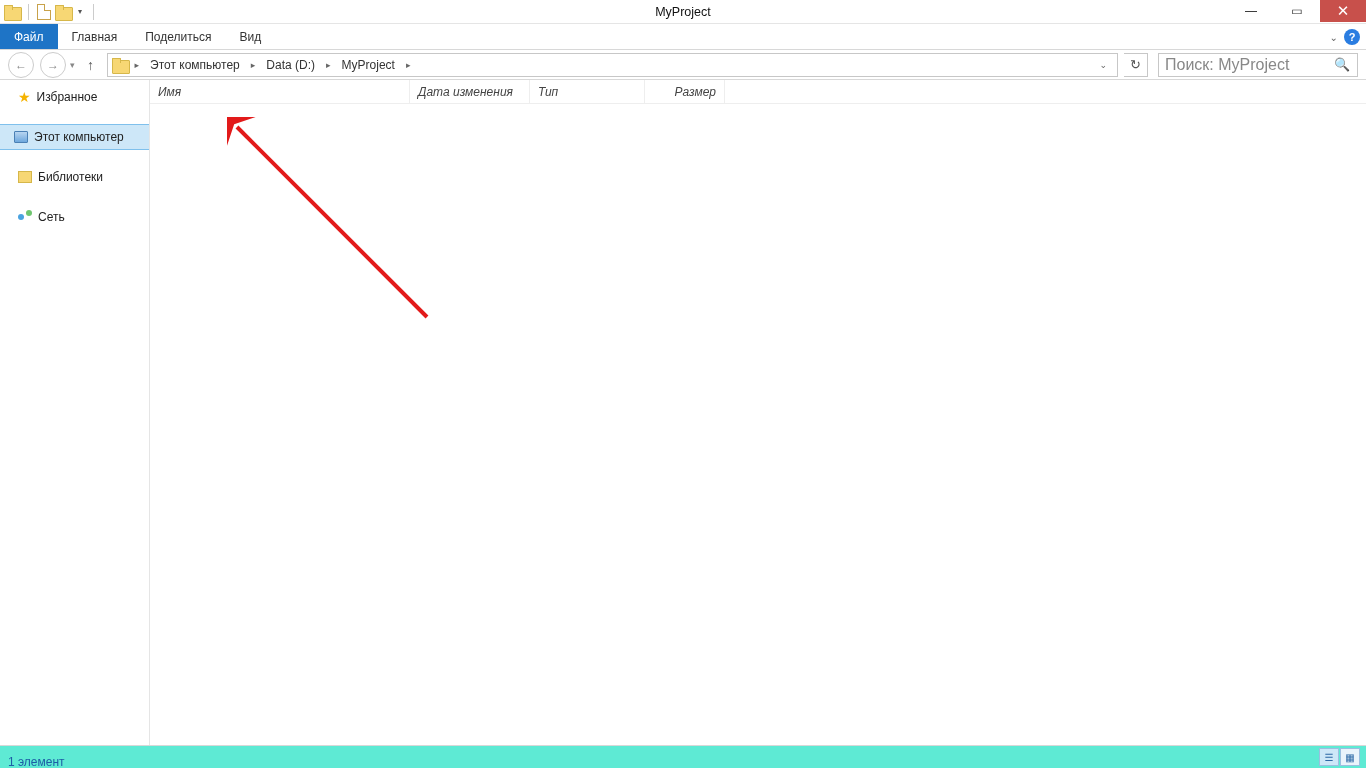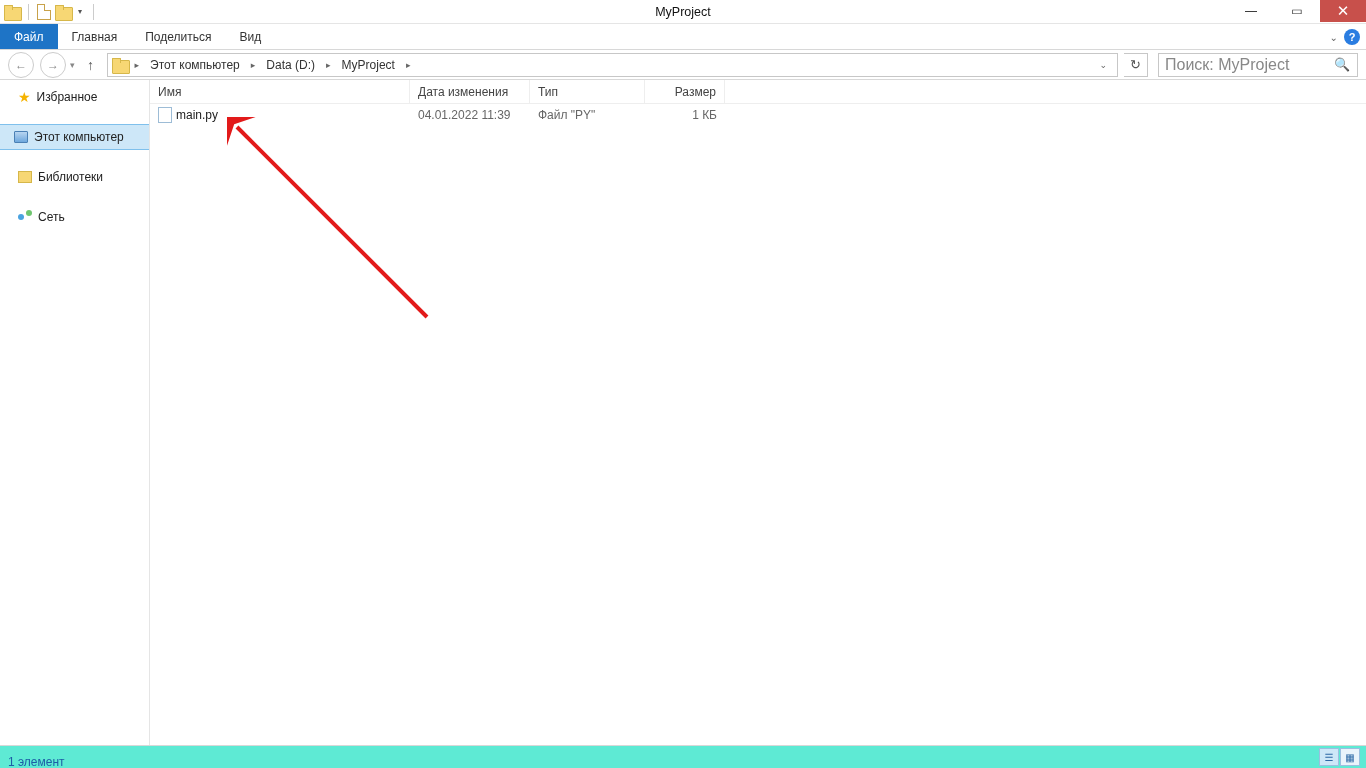--- a/index.html
+++ b/index.html
@@ -51,21 +51,21 @@
   .side-spacer { height:14px; }
   .star-icon { color:#f5b301; font-size:14px; }
   .pc-icon { width:14px; height:12px; border:1px solid #4a80b5; background:linear-gradient(#b7d5f0,#6ea8dd); border-radius:1px; }
   .lib-icon { width:14px; height:12px; background:#f7d774; border:1px solid #d6b74a;}
   .lib-icon::after{}
   .net-icon { width:14px; height:14px; position:relative; }
   .net-icon::before{content:""; position:absolute; left:0; top:4px; width:6px; height:6px; background:#4aa3e0; border-radius:50%;}
   .net-icon::after{content:""; position:absolute; right:0; top:0; width:6px; height:6px; background:#6fc66f; border-radius:50%;}
 
   
-  .listarea { flex:1; position:relative; }
+  .listarea { flex:1; position:relative;font-style:italic; }
   .columns { display:flex; height:24px; border-bottom:1px solid #eee; font-size:12px; color:#444; }
   .col { display:flex; align-items:center; padding:0 8px; border-right:1px solid #eee; height:100%; }
   .col.name { width:260px; }
   .col.date { width:120px;text-align:center; }
   .col.type { width:115px; }
   .col.size { width:80px; justify-content:flex-end;}
   .filerow { display:flex; height:22px; align-items:center; font-size:12px; color:#222; }
   .filerow .cell { padding:0 8px; display:flex; align-items:center; height:100%; }
   .filerow .cell.name { width:260px; gap:4px; }
   .filerow .cell.date { width:120px; color:#666;}
@@ -160,29 +160,20 @@
     </div>
   </div>
 
   <div class="listarea">
     <div class="columns">
       <div class="col name">Имя</div>
       <div class="col date">Дата изменения</div>
       <div class="col type">Тип</div>
       <div class="col size">Размер</div>
     </div>
-    <div class="filerow">
-      <div class="cell name">
-        <span class="file-icon"></span>
-        <span>main.py</span>
-      </div>
-      <div class="cell date">04.01.2022 11:39</div>
-      <div class="cell type">Файл "PY"</div>
-      <div class="cell size">1 КБ</div>
-    </div>
 
     <svg class="arrow" width="280" height="240">
       <defs>
         <marker id="ah" markerWidth="12" markerHeight="12" refX="2" refY="6" orient="auto">
           <path d="M0,0 L12,6 L0,12 L3,6 Z" fill="#e21a1a"></path>
         </marker>
       </defs>
       <line x1="200" y1="200" x2="10" y2="10" stroke="#e21a1a" stroke-width="4" marker-end="url(#ah)"></line>
     </svg>
   </div>

